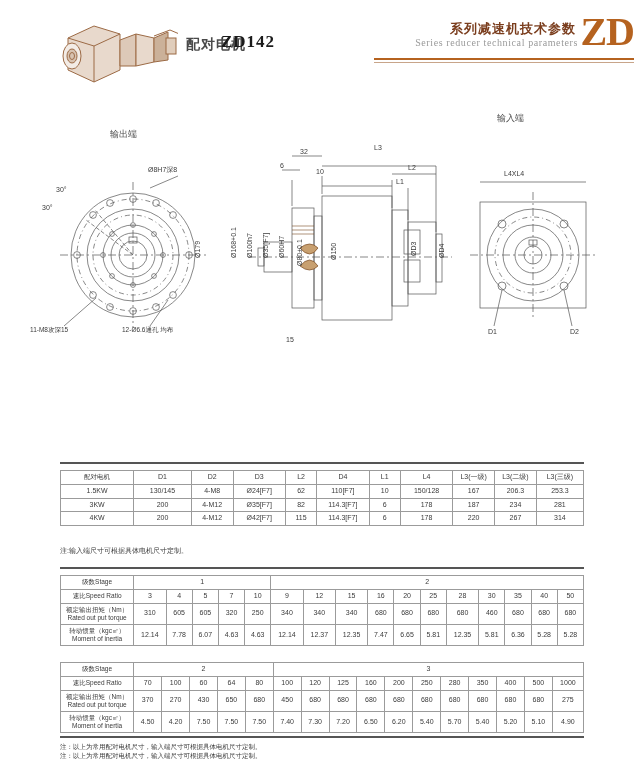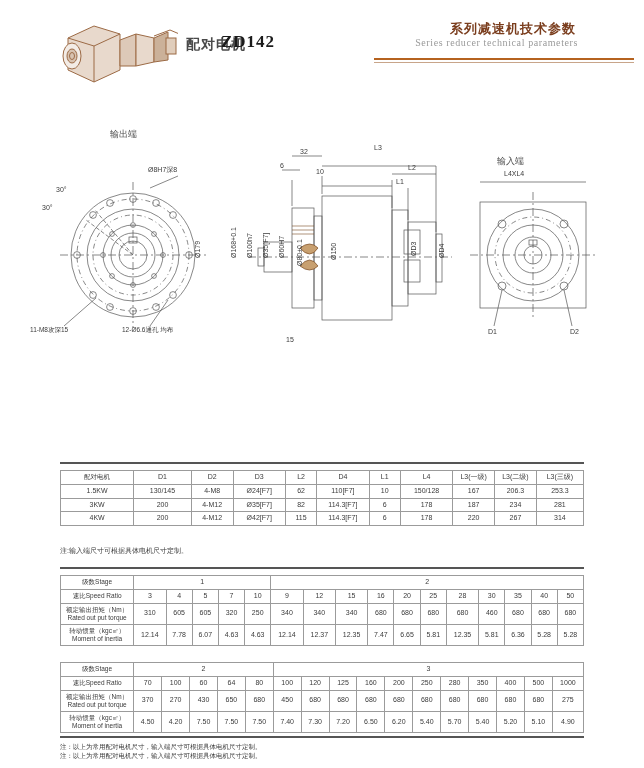--- a/index.html
+++ b/index.html
@@ -48,21 +48,21 @@
   }
   .hdr-model{
     color:#1b1b1b;font-size:17px;font-family:"Liberation Serif", serif;font-weight:bold;
     margin-left:6px;letter-spacing:1px;
   }
 
   
   .thumb{position:absolute;left:50px;top:16px;width:128px;height:76px;}
 
   .lbl-out{position:absolute;left:110px;top:112px;font-size:9px;color:#4a4a4a;margin-top:16px;}
-  .lbl-in{position:absolute;left:497px;top:112px;font-size:9px;color:#4a4a4a;margin-top:43px;}
+  .lbl-in{position:absolute;left:497px;top:112px;font-size:9px;color:#4a4a4a;}
 
   
   .drawing{position:absolute;left:0;top:130px;width:644px;height:330px;}
   .dim{font-size:7px;fill:#3a3a3a;font-family:"Liberation Sans", sans-serif;}
   .note{font-size:6.5px;fill:#3a3a3a;}
 
   
   table{border-collapse:collapse;}
   .tbl{position:absolute;font-size:7px;color:#3a3a3a;}
   .tbl td,.tbl th{
@@ -108,20 +108,21 @@
       </g>
     </svg>
 
     <div class="hdr-title">配对电机</div>
     <div class="hdr-title" style="left:215px;top:32px;">
       <span class="hdr-model">ZD142</span>
     </div>
 
     <div class="hdr-cn">系列减速机技术参数</div>
     <div class="hdr-en2">Series reducer technical parameters</div>
+    <div class="hdr-zd">ZD</div>
     <div class="hdr-rule"></div>
     <div class="hdr-rule2"></div>
   </div>
 
   <div class="lbl-out">输出端</div>
   <div class="lbl-in">输入端</div>
 
   <svg class="drawing" viewBox="0 0 644 330">
     <g stroke="#555" fill="none" stroke-width="0.7">
 

